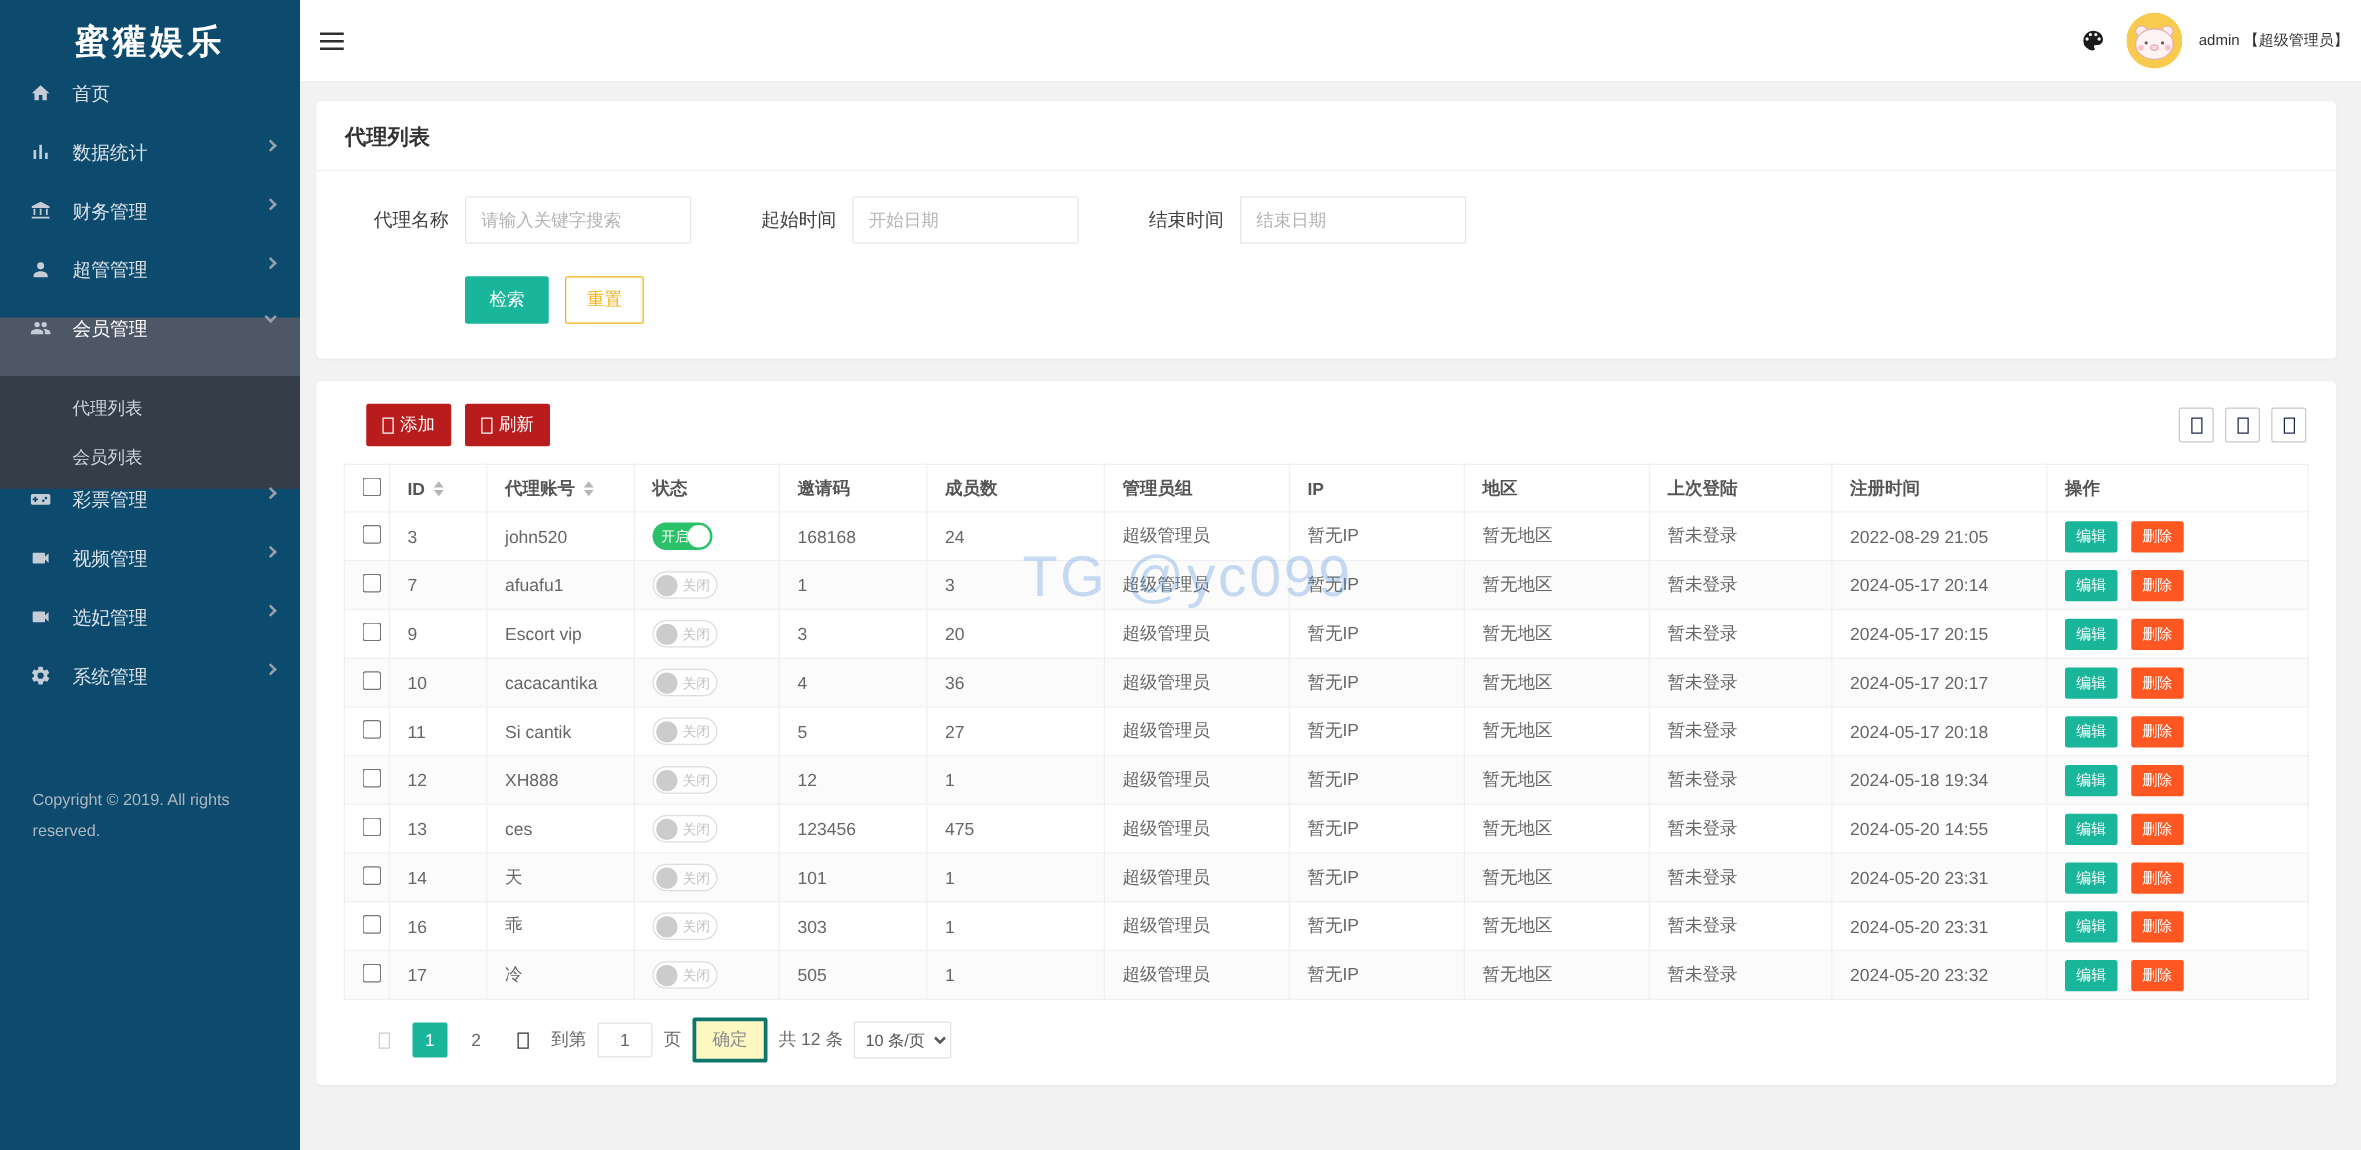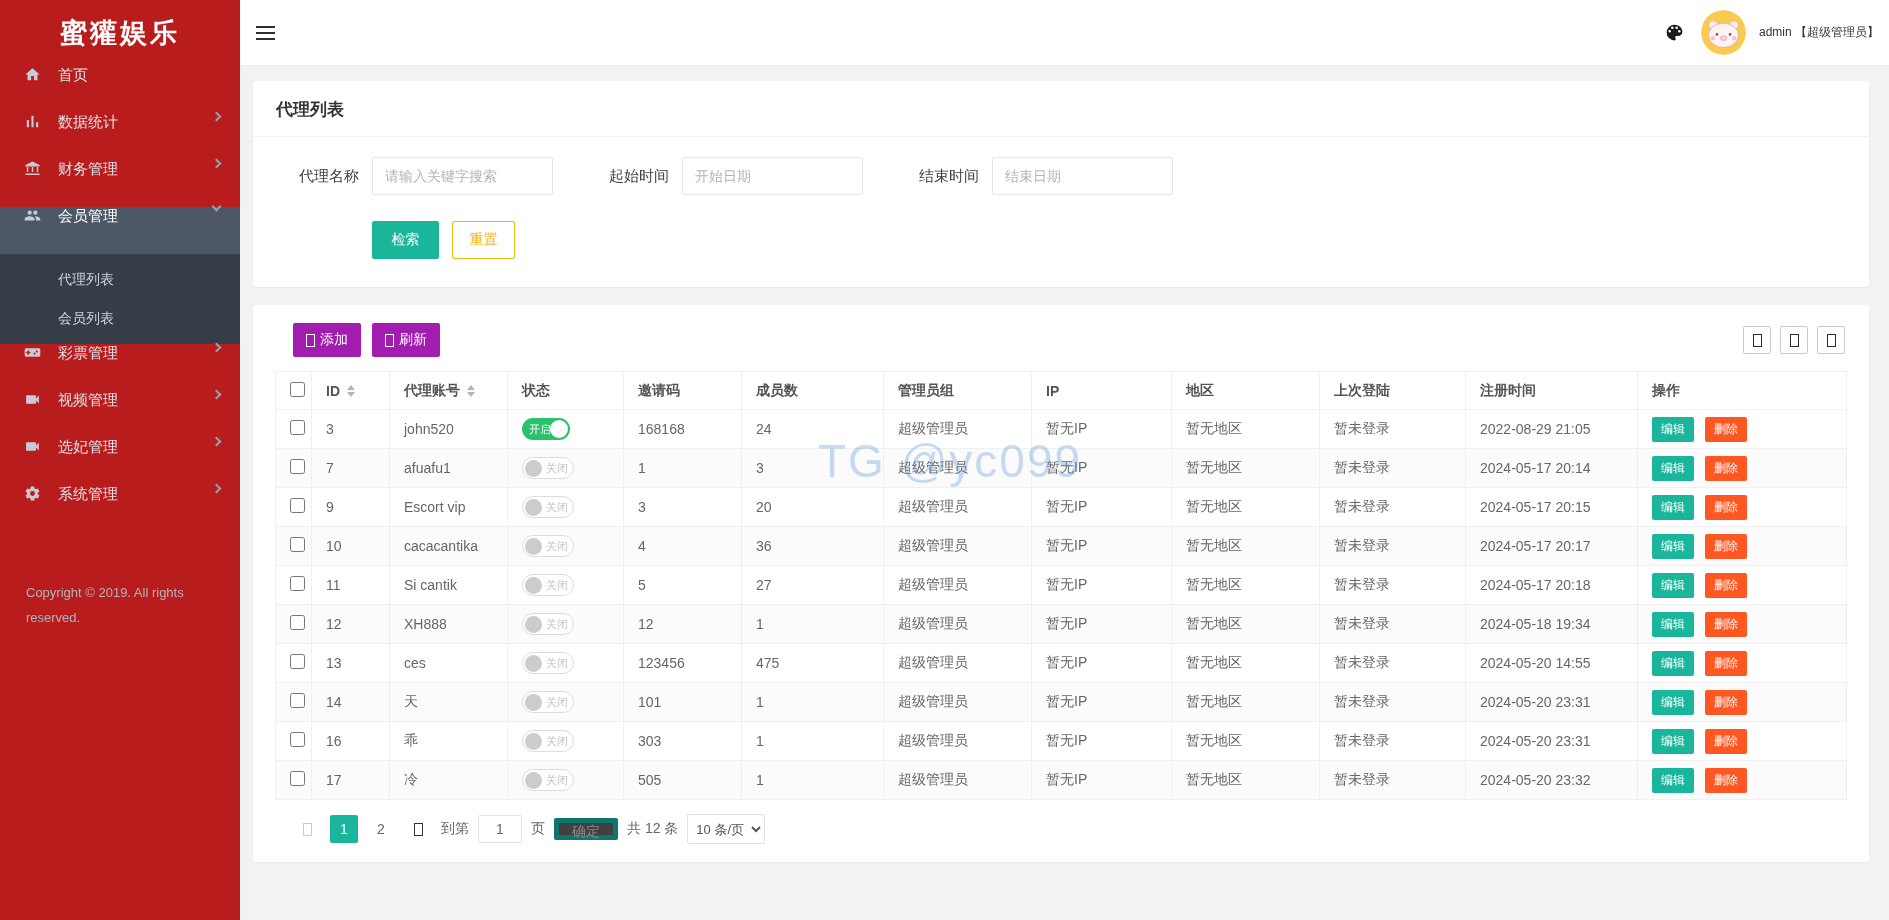--- a/index.html
+++ b/index.html
@@ -2,21 +2,21 @@
 <html><head>
 <meta charset="utf-8">
 <style>
   * { box-sizing: border-box; margin: 0; padding: 0; }
   html,body { width:1889px; height:920px; }
   body {
     font-family: "Liberation Sans", "DejaVu Sans", sans-serif;
     background:#f2f2f2; overflow:hidden; position:relative; color:#333;
   }
   
-  .sidebar { position:absolute; left:0; top:0; bottom:0; width:240px; background:#b91c1c; z-index:10; }
+  .sidebar { position:absolute; left:0; top:0; bottom:0; width:240px; background:#0c4a6e; z-index:10; }
   .logo { height:66px; line-height:66px; text-align:center; color:#fff; font-size:27px; font-weight:bold; letter-spacing:3px; }
   .menu-item { height:47px; display:flex; align-items:flex-start; padding:0 20px 0 24px; color:#dde2e8; font-size:15px; cursor:pointer; }
   .menu-item svg { width:17px; height:17px; fill:#c6ccd5; margin-right:17px; flex:none; }
   .menu-item.active { background:#4d5766; color:#fff; }
   .chev { width:7px; height:7px; border-right:2px solid #97a0ab; border-bottom:2px solid #97a0ab; transform:rotate(-45deg); margin-left:auto; }
   .chev.down { transform:rotate(45deg); margin-top:-4px; }
   .submenu { background:#343d48; padding:6px 0; }
   .submenu-item { height:39px; display:flex; align-items:center; padding-left:58px; color:#ced5dc; font-size:14px; cursor:pointer; }
   .copyright { margin-top:48px; padding:0 26px; color:#aeb6c0; font-size:13px; line-height:1.95; }
   
@@ -38,21 +38,21 @@
   .filter-group { display:flex; align-items:center; margin-right:56px; }
   .filter-label { font-size:15px; color:#404040; margin-right:13px; white-space:nowrap; }
   .filter-input { width:181px; height:38px; border:1px solid #e6e6e6; border-radius:2px; padding:0 12px; font-size:14px; color:#666; outline:none; font-family:inherit; }
   .filter-input::placeholder { color:#b4b4b4; }
   .btn-row { margin-top:26px; margin-left:73px; display:flex; gap:13px; }
   .btn { height:38px; border-radius:2px; font-size:14px; cursor:pointer; font-family:Liberation Serif, serif; }
   .btn-search { width:67px; background:#19b69c; color:#fff; border:none; }
   .btn-reset  { width:63px; background:#fff; color:#f2b214; border:1px solid #f2b214; }
   .card2 { margin:18px 20px 0 13px; padding:18px 22px 18px 22px; }
   .toolbar { display:flex; align-items:center; margin:0 2px 0 18px; }
-  .btn-tool { height:34px; padding:0 13px; background:#a21caf; color:#fff; border:none; border-radius:2px; font-size:14px; display:inline-flex; align-items:center; gap:5px; margin-right:11px; cursor:pointer; font-family:Liberation Sans, sans-serif; }
+  .btn-tool { height:34px; padding:0 13px; background:#b91c1c; color:#fff; border:none; border-radius:2px; font-size:14px; display:inline-flex; align-items:center; gap:5px; margin-right:11px; cursor:pointer; font-family:Liberation Sans, sans-serif; }
   .tofu { display:inline-block; width:9px; height:13px; border:1.5px solid currentColor; flex:none; }
   .tool-icons { margin-left:auto; display:flex; gap:9px; }
   .icon-btn { width:28px; height:28px; background:#fff; border:1px solid #c9c9c9; border-radius:2px; display:flex; align-items:center; justify-content:center; color:#1e2a4a; cursor:pointer; }
   
   .agent-table { width:100%; border-collapse:collapse; margin-top:14px; font-size:14px; color:#666; table-layout:fixed; }
   .agent-table th, .agent-table td { border:1px solid #eef0f2; padding:0 14px; text-align:left; overflow:hidden; white-space:nowrap; }
   .agent-table th { height:38px; font-weight:bold; color:#555; background:#fff; }
   .agent-table td { height:39px; }
   .agent-table tr:nth-child(even) td { background:#fbfbfb; }
   .th-flex { display:flex; align-items:center; gap:7px; }
@@ -70,21 +70,21 @@
   .badge { display:inline-block; padding:4px 9px; border-radius:2px; color:#fff; font-size:12px; cursor:pointer; }
   .badge-edit { background:#19b69c; margin-right:7px; }
   .badge-del { background:#ff5722; }
   
   .pagination { display:flex; align-items:center; gap:9px; margin:14px 0 0 18px; font-size:14px; color:#666; }
   .pg-sq { min-width:28px; height:28px; display:inline-flex; align-items:center; justify-content:center; border-radius:2px; cursor:pointer; }
   .pg-prev { color:#ccc; } .pg-next { color:#333; }
   .pg-num { color:#666; }
   .pg-num.active { background:#19b69c; color:#fff; }
   .goto-input { width:44px; height:28px; border:1px solid #e2e2e2; border-radius:2px; text-align:center; font-size:14px; color:#666; outline:none; font-family:inherit; }
-  .confirm-btn { height:22px; padding:0 13px; background:#404040; border:5px solid #0f766e; border-radius:2px; color:#8a8a8a; font-size:14px; cursor:pointer; font-family:inherit; }
+  .confirm-btn { height:36px; padding:0 13px; background:#fef9c3; border:3px solid #0f766e; border-radius:2px; color:#8a8a8a; font-size:14px; cursor:pointer; font-family:inherit; }
   .per-page { height:30px; border:1px solid #e2e2e2; border-radius:2px; color:#555; font-size:13px; background:#fff; outline:none; padding:0 4px; font-family:inherit; }
   
   .watermark { position:absolute; left:818px; top:434px; font-size:46px; color:rgba(84,148,221,0.33); z-index:20; pointer-events:none; white-space:nowrap; letter-spacing:2px; }
 </style>
 </head>
 <body>
 
 <div class="sidebar">
   <div class="logo">蜜獾娱乐</div>
 
@@ -99,20 +99,27 @@
         <path d="M4 20h3V10H4v10zm6.5 0h3V4h-3v16zm6.5 0h3v-7h-3v7z"></path>
       </svg>
     <span>数据统计</span>
     <i class="chev"></i>
   </div>
   <div class="menu-item">
     <svg viewBox="0 0 24 24">
         <path d="M4 10h2v7H4zm7 0h2v7h-2zm7 0h2v7h-2zM2 19h20v2H2zM12 2L2 7v2h20V7z"></path>
       </svg>
     <span>财务管理</span>
+    <i class="chev"></i>
+  </div>
+  <div class="menu-item">
+    <svg viewBox="0 0 24 24">
+        <path d="M12 12a4 4 0 100-8 4 4 0 000 8zm0 2c-3.3 0-8 1.7-8 5v2h16v-2c0-3.3-4.7-5-8-5z"></path>
+      </svg>
+    <span>超管管理</span>
     <i class="chev"></i>
   </div>
   <div class="menu-item active">
     <svg viewBox="0 0 24 24">
         <path d="M8 11a3 3 0 100-6 3 3 0 000 6zm8 0a3 3 0 100-6 3 3 0 000 6zM8 13c-2.7 0-7 1.3-7 4v2h14v-2c0-2.7-4.3-4-7-4zm8 0c-.3 0-.7 0-1.1.1 1.3.9 2.1 2.2 2.1 3.9v2h6v-2c0-2.7-4.3-4-7-4z"></path>
       </svg>
     <span>会员管理</span>
     <i class="chev down"></i>
   </div>
   <div class="submenu">

